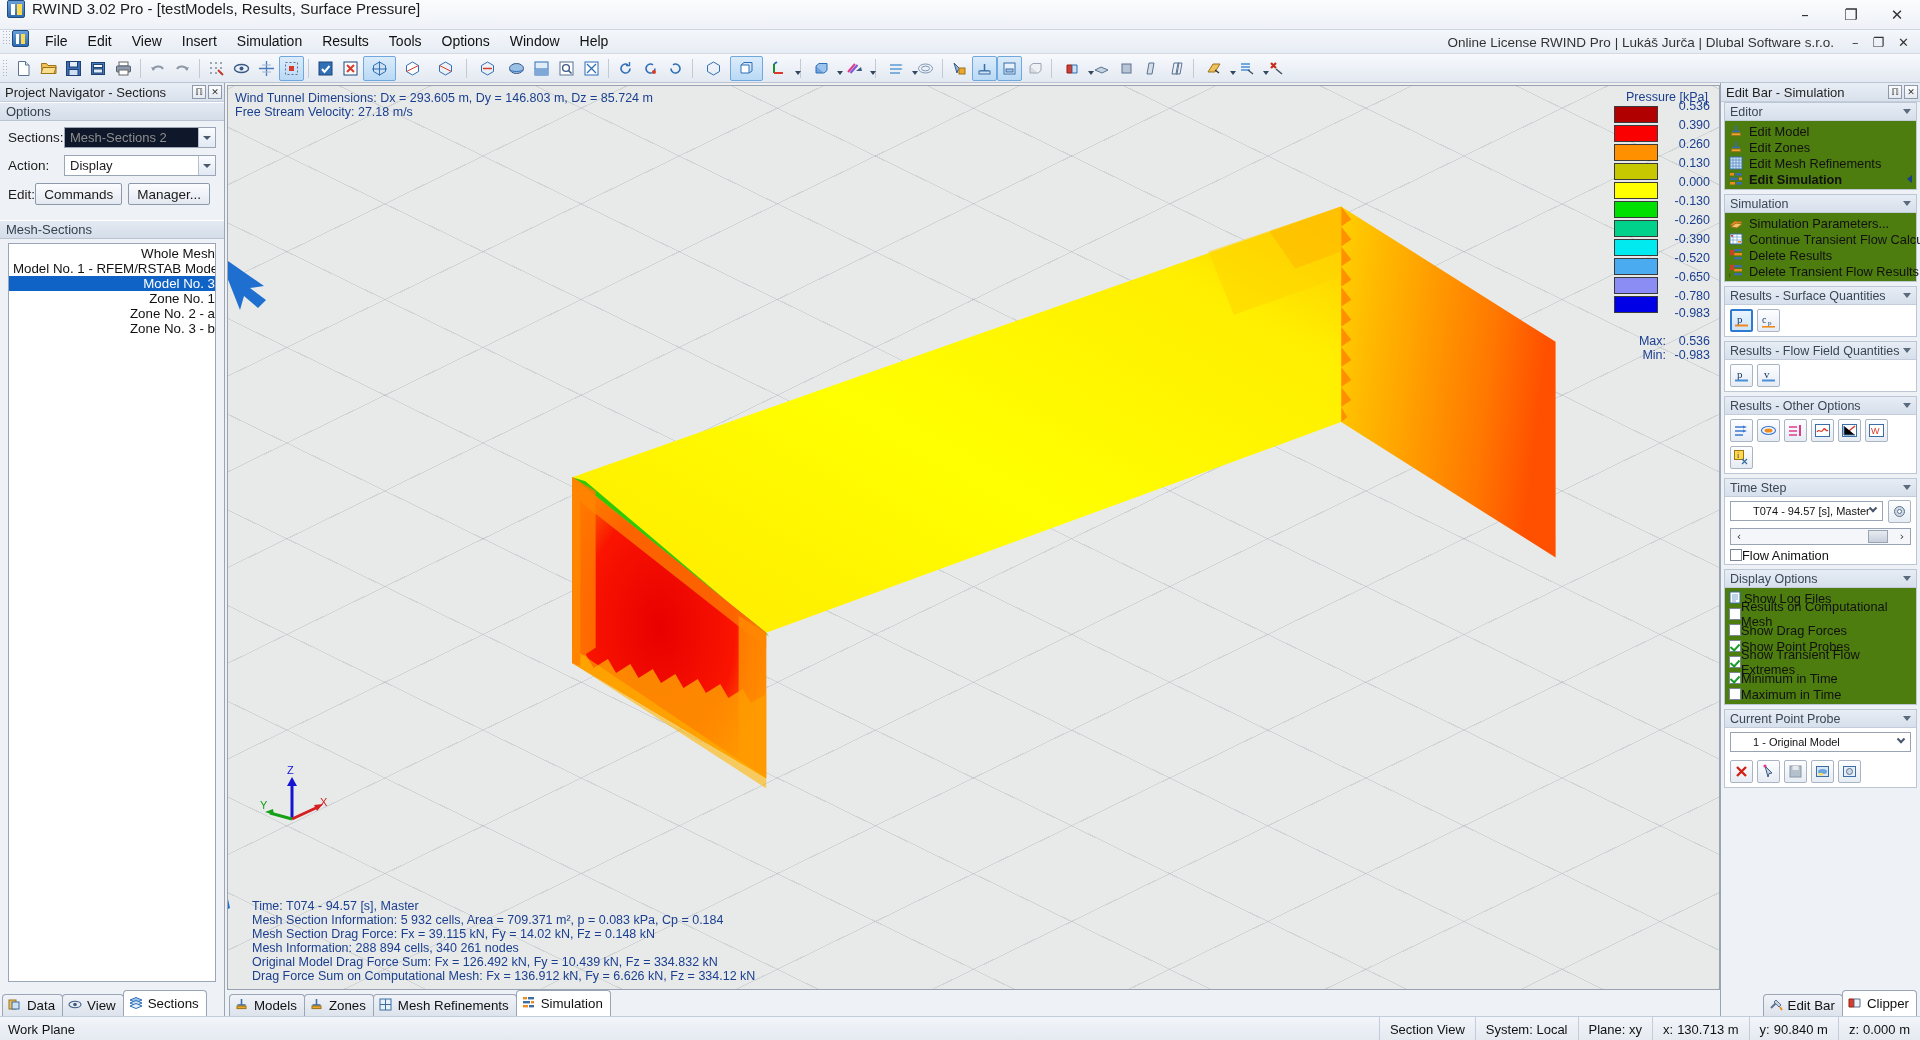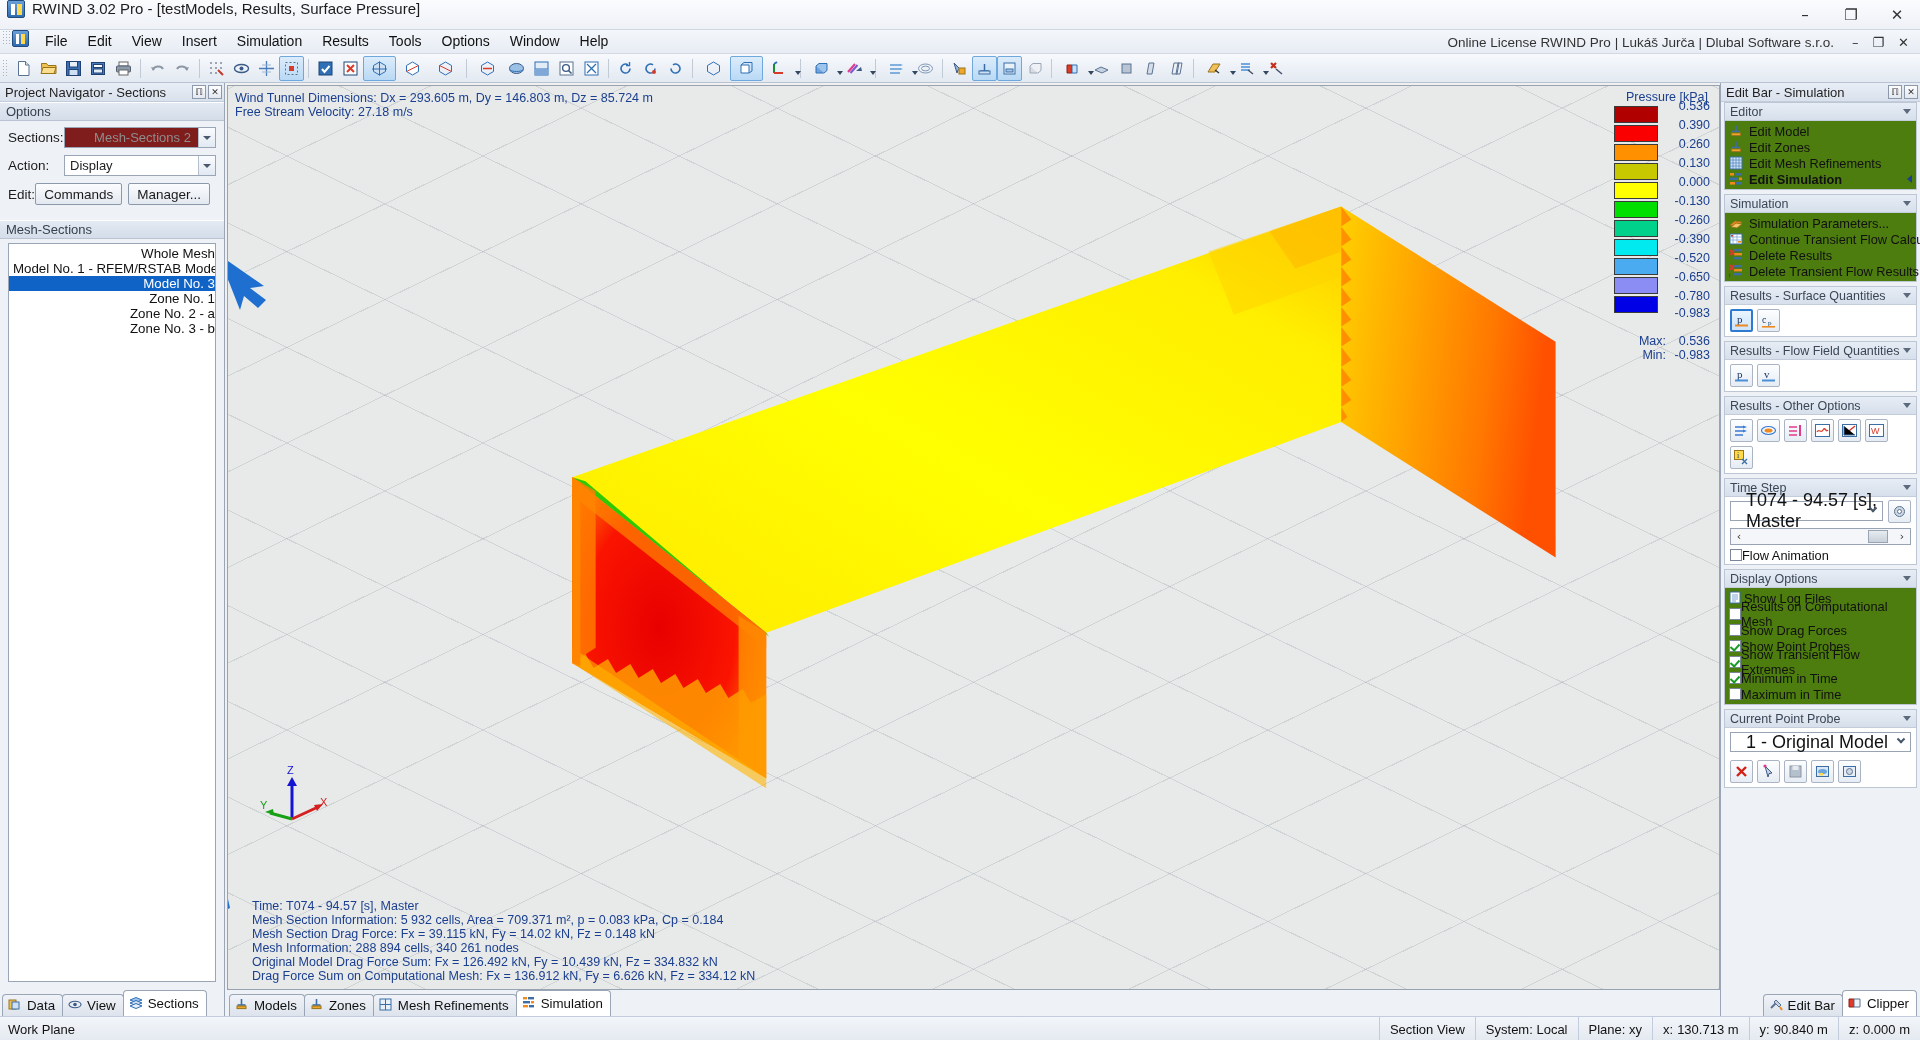--- a/index.html
+++ b/index.html
@@ -121,21 +121,21 @@
     font-size: 13px; color: #35404f; padding-left: 6px;
   }
   .nav-opts { padding: 6px 8px 8px 8px; background:#eef1f5; }
   .nav-row { display: flex; align-items: center; margin-bottom: 7px; }
   .nav-row .lbl { width: 56px; font-size: 13.5px; color: #1b1b1b; }
   .combo {
     flex: 1; height: 21px; border: 1px solid #9aa6b6; background: #fff;
     display: flex; align-items: center; padding-left: 5px;
     font-size: 13px; color: #222; position: relative;
   }
-  .combo.disabled { background: #7f1d1d; color: #8d8d8d; justify-content: center; }
+  .combo.disabled { background: #0f172a; color: #8d8d8d; }
   .combo .cdrop {
     position: absolute; right: 0; top: 0; width: 17px; height: 19px;
     background: linear-gradient(#fafcff,#e2e9f3); border-left: 1px solid #b6bfcd;
     display: flex; align-items: center; justify-content: center;
   }
   .combo .cdrop i { width:0;height:0;border-left:4px solid transparent;border-right:4px solid transparent;border-top:4px solid #4a5a6e; display:block;}
   .btn {
     height: 22px; border: 1px solid #8c99ab; border-radius: 2px;
     background: linear-gradient(#fbfcfe, #e3e8f0);
     font-size: 13.5px; color: #1a1a1a; display:flex; align-items:center; justify-content:center;
@@ -229,21 +229,21 @@
   }
   .sqbtn.on { border: 2px solid #2f7ad1; background: linear-gradient(#eaf4ff,#cde4fa); }
   .chk-row { height: 16px; display:flex; align-items:center; padding-left:4px; font-size:12.8px; color:#111;}
   .cbox { width: 12px; height: 12px; border: 1px solid #7b8798; background: #fff; flex:none; position:relative; }
   .cbox.checked::after {
     content:""; position:absolute; left:2px; top:1px; width:4px; height:7px;
     border:solid #1a9b29; border-width: 0 2px 2px 0; transform: rotate(42deg);
   }
   .combo2 {
     height: 20px; border: 1px solid #98a3b3; background: #fff; margin: 4px 5px;
-    display:flex; align-items:center; padding-left:15px; font-size:18px; color:#111; position:relative;
+    display:flex; align-items:center; padding-left:22px; font-size:11px; color:#111; position:relative;
   }
   .combo2 .cdrop { position:absolute; right:1px; top:1px; width:16px; height:16px; display:flex; align-items:center; justify-content:center;}
   .combo2 .cdrop i { width:6px;height:6px; border-right:2px solid #46566b; border-bottom:2px solid #46566b; transform:rotate(45deg) translate(-2px,-2px); display:block;}
   .slider {
     height: 17px; margin: 3px 5px; border: 1px solid #98a3b3; background: #f4f6f9;
     display:flex; align-items:center; justify-content:space-between; position:relative;
   }
   .slider .sarr { width: 16px; text-align:center; font-size:11px; color:#333; font-family:"DejaVu Sans",sans-serif;}
   .slider .sthumb { position:absolute; right: 22px; top:1px; width:20px; height:13px;
      background: linear-gradient(#e8ecf1,#c8d0da); border:1px solid #98a3b3;}

